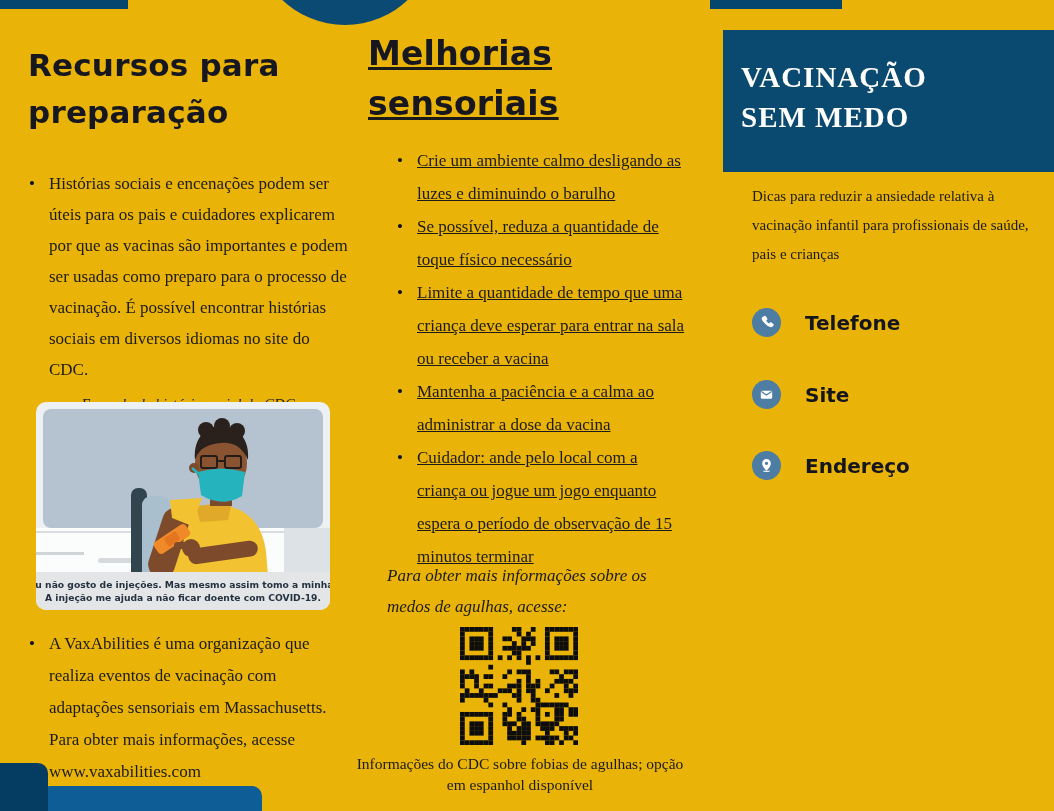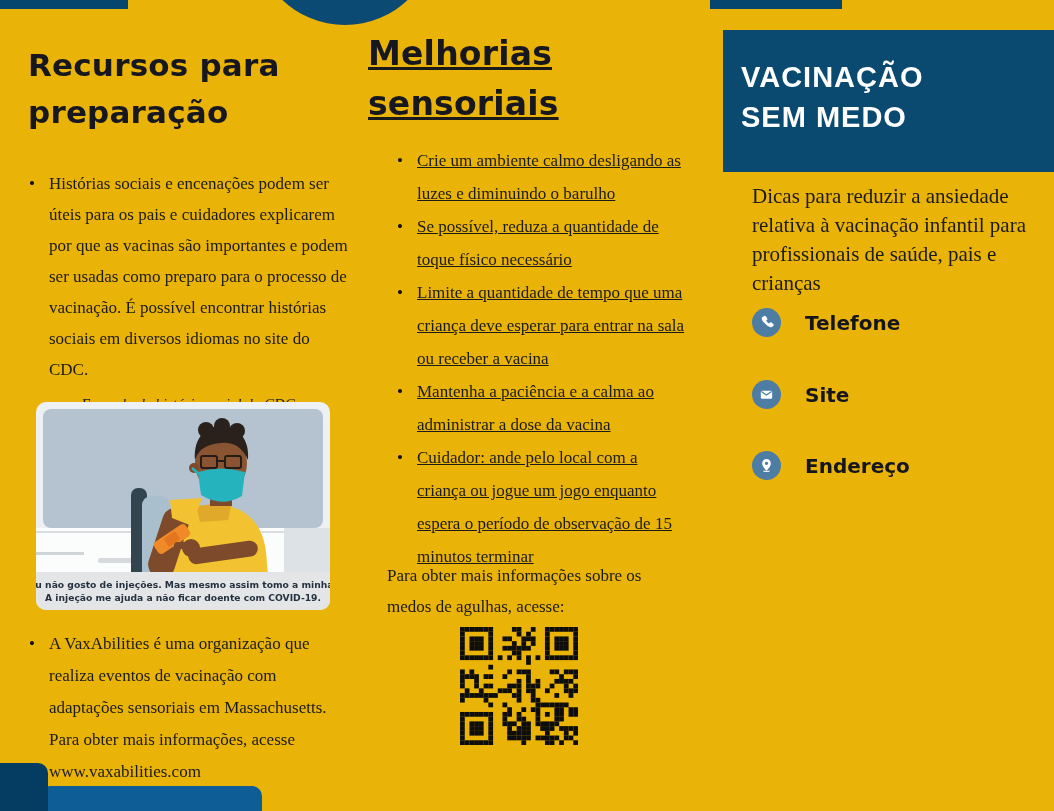--- a/index.html
+++ b/index.html
@@ -36,33 +36,33 @@
   .left-title { font-size:31px; line-height:47px; }
   .left-col ul.bullets { margin-top:32px; font-size:17px; line-height:31px; }
   .caption-above { margin-top:11px; text-align:center; font-style:italic; font-size:15px; color:#222; }
   .illus-card { position:absolute; left:36px; top:402px; width:294px; height:208px; }
   .left-bullet2 { position:absolute; left:28px; top:628px; width:320px; }
   .left-bullet2 ul.bullets { font-size:17px; line-height:32px; }
   
   .mid-col { position:absolute; left:368px; top:29px; width:322px;text-decoration:underline; }
   .mid-title { font-size:33px; line-height:50px; }
   .mid-col ul.bullets { margin-top:15px; margin-left:28px; font-size:17px; line-height:33px; }
-  .mid-info { position:absolute; left:387px; top:560px; width:300px; font-size:17px; line-height:31px; }
+  .mid-info { position:absolute; left:387px; top:560px; width:300px; font-size:17px; line-height:31px;font-style:italic; }
   .qr-box { position:absolute; left:460px; top:627px; width:118px; height:118px; }
   .qr-box svg { display:block; width:118px; height:118px; }
   .qr-box svg rect { fill:#0d0d0d; }
   .qr-caption { position:absolute; left:350px; top:753px; width:340px; text-align:center;
     font-size:15.5px; line-height:21px; }
   
   .banner { position:absolute; left:723px; top:30px; width:331px; height:142px;
     background:#0b4a70; padding:27px 0 0 18px; }
-  .banner .line { font-family:Liberation Sans, sans-serif; font-weight:700; color:#ffffff;
+  .banner .line { font-family:Liberation Serif, serif; font-weight:700; color:#ffffff;
     font-size:29px; line-height:40px; letter-spacing:1px; }
   .right-desc { position:absolute; left:752px; top:182px; width:292px;
-    font-size:21px; line-height:29px; }
+    font-size:15px; line-height:29px; }
   .contact-row { position:absolute; left:752px; display:flex; align-items:center; gap:16px; }
   .contact-row.r0 { top:308px; } .contact-row.r1 { top:380px; } .contact-row.r2 { top:451px; }
   .contact-icon { width:29px; height:29px; border-radius:50%; background:#4e7da4;
     display:flex; align-items:center; justify-content:center; flex:0 0 auto; }
   .contact-label { font-family:"DejaVu Sans", sans-serif; font-weight:700;
     font-size:20px; color:#15151d;margin-left:8px; }
 </style>
 </head>
 <body>
 
@@ -442,20 +442,21 @@
         <rect x="103.84" y="108.56" width="4.77" height="4.77"></rect>
         <rect x="108.56" y="108.56" width="4.77" height="4.77"></rect>
         <rect x="61.36" y="113.28" width="4.77" height="4.77"></rect>
         <rect x="84.96" y="113.28" width="4.77" height="4.77"></rect>
         <rect x="89.68" y="113.28" width="4.77" height="4.77"></rect>
         <rect x="99.12" y="113.28" width="4.77" height="4.77"></rect>
         <rect x="113.28" y="113.28" width="4.77" height="4.77"></rect>
       </svg>
   </div>
 
+  <div class="qr-caption serif-text">Informações do CDC sobre fobias de agulhas; opção em espanhol disponível</div>
 
   <div class="banner">
     <div class="line">VACINAÇÃO</div>
     <div class="line">SEM MEDO</div>
   </div>
 
   <div class="right-desc serif-text">Dicas para reduzir a ansiedade relativa à vacinação infantil para profissionais de saúde, pais e crianças</div>
 
   <div class="contact-row r0">
     <span class="contact-icon">

